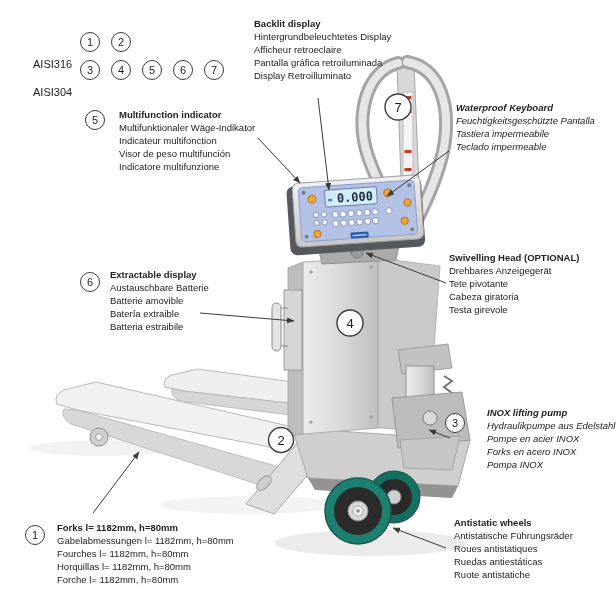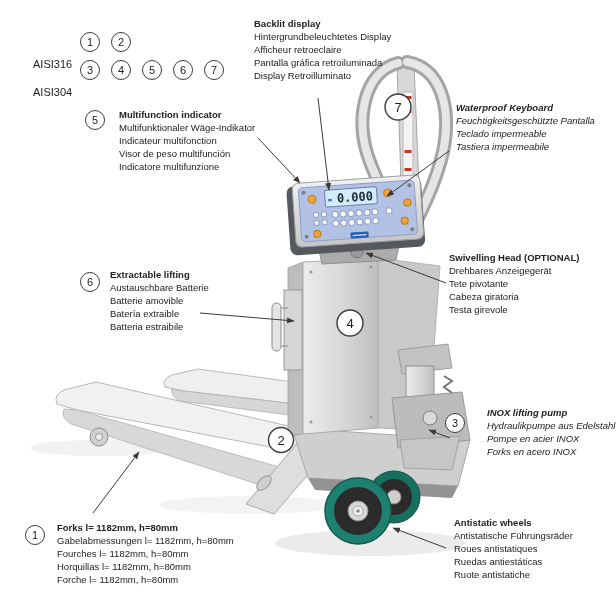--- a/index.html
+++ b/index.html
@@ -227,47 +227,48 @@
     <div class="title">Multifunction indicator</div>
     <div class="line">Multifunktionaler Wäge-Indikator</div>
     <div class="line">Indicateur multifonction</div>
     <div class="line">Visor de peso multifunción</div>
     <div class="line">Indicatore multifunzione</div>
   </div>
 
   <div class="block" style="left:456px;top:101px;font-style:italic;">
     <div class="title">Waterproof Keyboard</div>
     <div class="line">Feuchtigkeitsgeschützte Pantalla</div>
+    <div class="line">Tastiera impermeabile</div>
     <div class="line">Teclado impermeable</div>
-    <div class="line">Tastiera impermeabile</div>
   </div>
 
   <span class="num-circle" style="left:80px;top:272px;">6</span>
   <div class="block" style="left:110px;top:268px;">
-    <div class="title">Extractable lifting</div>
+    <div class="title">Extractable display</div>
     <div class="line">Austauschbare Batterie</div>
     <div class="line">Batterie amovible</div>
     <div class="line">Batería extraible</div>
     <div class="line">Batteria estraibile</div>
   </div>
 
   <div class="block" style="left:449px;top:251px;">
     <div class="title">Swivelling Head (OPTIONAL)</div>
     <div class="line">Drehbares Anzeigegerät</div>
     <div class="line">Tete pivotante</div>
     <div class="line">Cabeza giratoria</div>
     <div class="line">Testa girevole</div>
   </div>
 
   <span class="num-circle" style="left:445px;top:413px;">3</span>
   <div class="block" style="left:487px;top:406px;font-style:italic;">
     <div class="title">INOX lifting pump</div>
     <div class="line">Hydraulikpumpe aus Edelstahl</div>
     <div class="line">Pompe en acier INOX</div>
     <div class="line">Forks en acero INOX</div>
+    <div class="line">Pompa INOX</div>
   </div>
 
   <span class="num-circle" style="left:25px;top:525px;">1</span>
   <div class="block" style="left:57px;top:521px;">
     <div class="title">Forks l= 1182mm, h=80mm</div>
     <div class="line">Gabelabmessungen l= 1182mm, h=80mm</div>
     <div class="line">Fourches l= 1182mm, h=80mm</div>
     <div class="line">Horquillas l= 1182mm, h=80mm</div>
     <div class="line">Forche l= 1182mm, h=80mm</div>
   </div>

